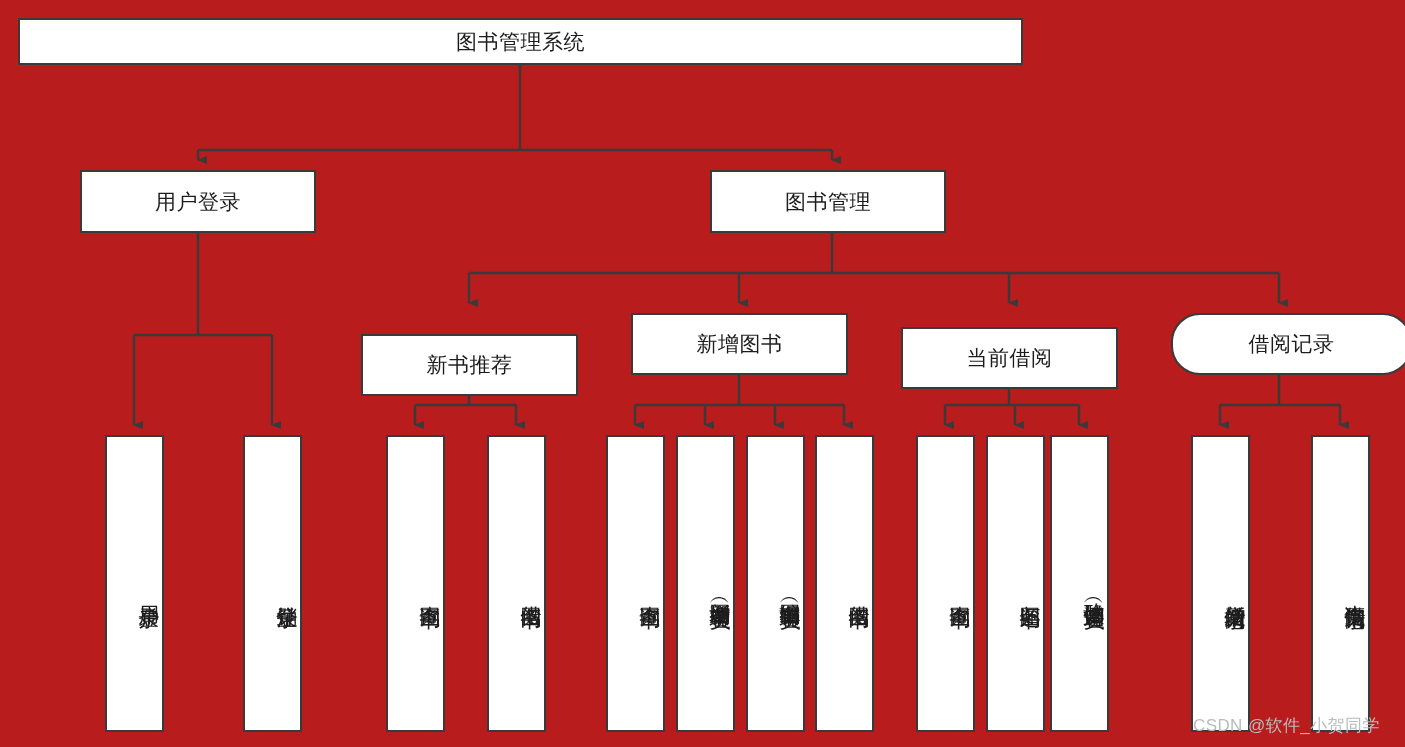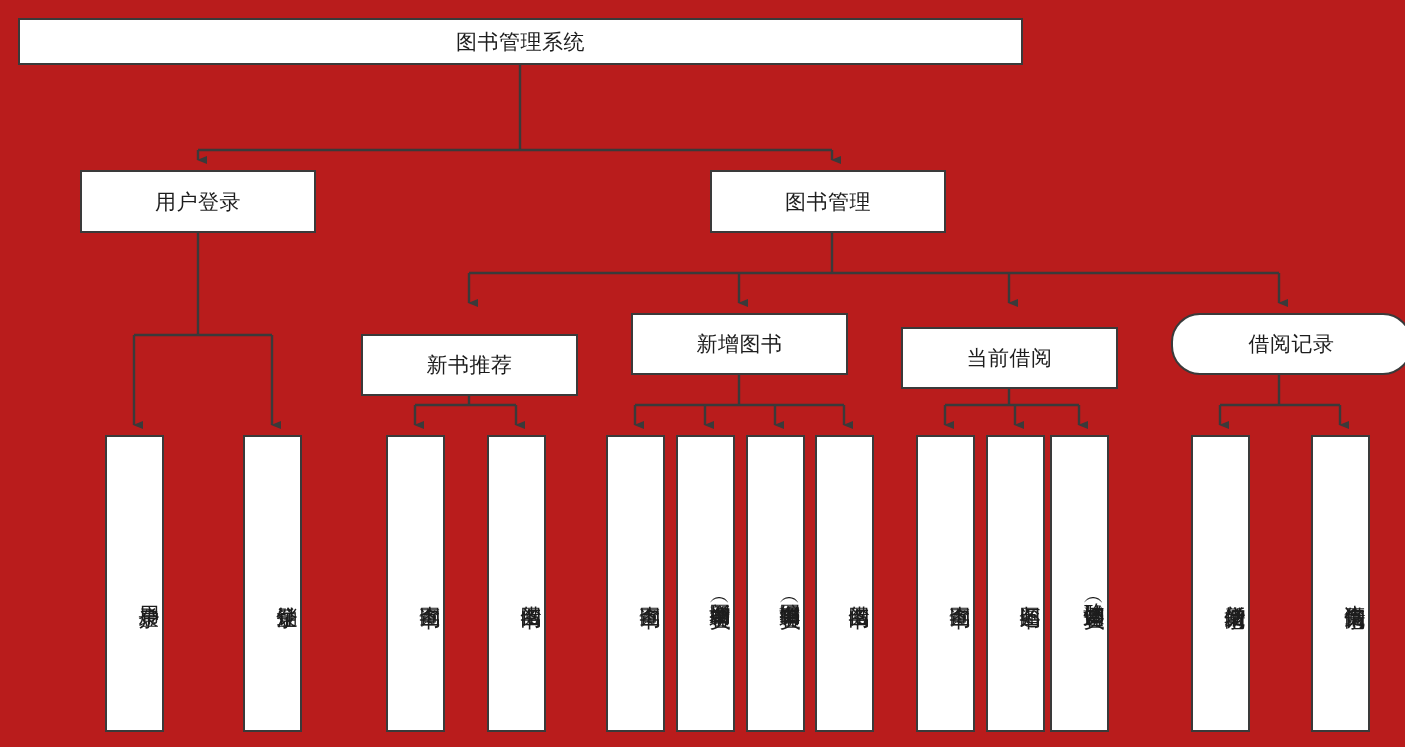--- a/index.html
+++ b/index.html
@@ -180,13 +180,14 @@
   <div class="node node-v" style="left: 1050px; top: 435px; width: 59px; height: 297px;">
     <span class="vlabel">确认归还（管理员）</span>
   </div>
   <div class="node node-v" style="left: 1191px; top: 435px; width: 59px; height: 297px;">
     <span class="vlabel">新增借阅记录</span>
   </div>
   <div class="node node-v" style="left: 1311px; top: 435px; width: 59px; height: 297px;">
     <span class="vlabel">查询借阅记录</span>
   </div>
 
+  <div id="watermark">CSDN @软件_小贺同学</div>
 </div>
 
 </body></html>

